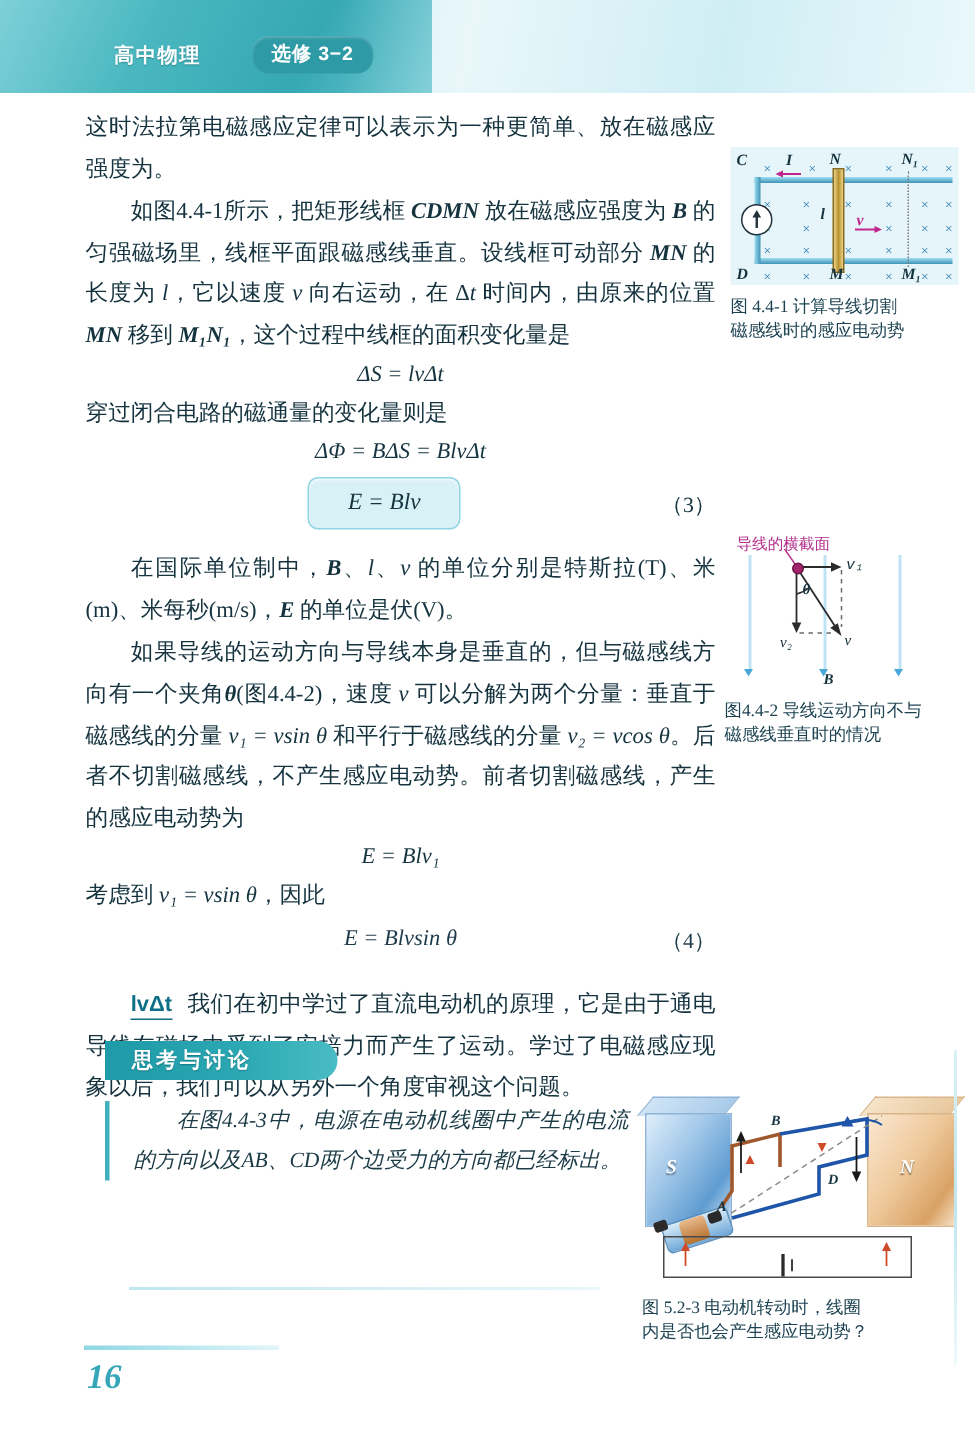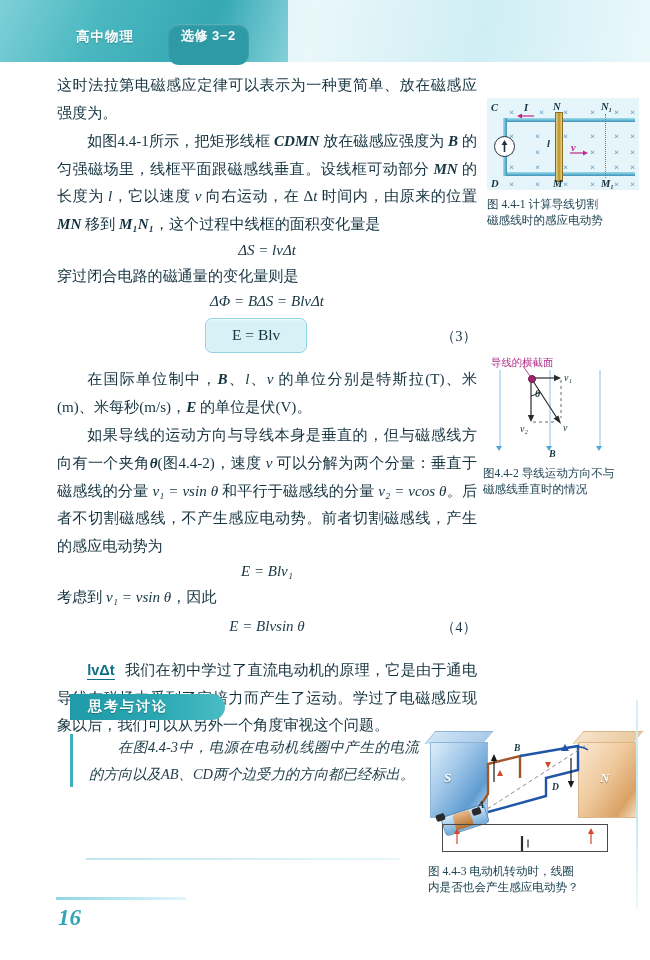--- a/index.html
+++ b/index.html
@@ -27,21 +27,21 @@
     background:linear-gradient(90deg,rgba(53,168,180,0) 0%,rgba(255,255,255,.15) 100%);
   }
   .hdr-title{
     position:absolute;left:76px;top:28px;
     font-family:"Liberation Sans","DejaVu Sans",sans-serif;
     font-size:13.5px;font-weight:bold;color:#ffffff;letter-spacing:1px;
     text-shadow:0 1px 1px rgba(0,60,70,.35);
   }
   .hdr-badge{
     position:absolute;left:168px;top:24px;
-    padding:3px 13px 20px 13px;border-radius:11px;
+    padding:3px 13px 4px 13px;border-radius:11px;
     background:#2e9aa6;
     font-family:"Liberation Sans","DejaVu Sans",sans-serif;
     font-size:13px;font-weight:bold;color:#ffffff;letter-spacing:.5px;
     box-shadow:inset 0 1px 2px rgba(255,255,255,.28);
   }
 
   
   .col{
     position:absolute;left:57px;top:72px;width:420px;
   }
@@ -63,21 +63,21 @@
   }
   .frac{display:inline-block;vertical-align:middle;text-align:center;font-size:.82em;line-height:1.12;}
   .frac .num{display:block;border-bottom:1px solid #15333f;padding:0 3px 1px 3px;}
   .frac .den{display:block;padding:1px 3px 0 3px;}
 
   .eqrow{position:relative;margin:8px 0 10px 0;height:38px;}
   .eqbox{
     position:absolute;left:148px;top:0;
     background:#d8f1f7;border:1px solid #8fd5e3;border-radius:7px;
     padding:7px 26px 8px 26px;
-    font-size:15.5px;color:#15333f;
+    font-size:15.5px;font-style:italic;color:#15333f;
     box-shadow:inset 0 1px 2px rgba(255,255,255,.8);
   }
   .eqnum{position:absolute;right:0;top:9px;font-size:14.5px;color:#15333f;font-style:normal;}
 
   .eqline{position:relative;margin:6px 0 4px 0;}
   .eqline .c{text-align:center;font-size:15px;font-style:italic;}
   .eqline .n{position:absolute;right:0;top:0;font-size:14.5px;font-style:normal;}
 
   .runhead{
     font-weight:bold;color:#0e6f86;
@@ -331,21 +331,21 @@
 
         <line x1="78" y1="28" x2="78" y2="66" stroke="#6b6b6b" stroke-width="1" stroke-dasharray="3,3"></line>
         <line x1="50" y1="70" x2="74" y2="70" stroke="#6b6b6b" stroke-width="1" stroke-dasharray="3,3"></line>
 
         <path d="M48,44 A18,18 0 0 0 56,40" fill="none" stroke="#2b2b2b" stroke-width="1"></path>
 
         <line x1="40" y1="14" x2="47" y2="24" stroke="#b3308c" stroke-width="0.9"></line>
       </svg>
       <div class="f2-pt" style="left:45px;top:23px;"></div>
 
-      <span class="f2-lbl" style="left:81px;top:20px;">v₁</span>
+      <span class="f2-lbl" style="left:81px;top:20px;font-family:Liberation Mono, monospace;">v₁</span>
       <span class="f2-lbl" style="left:37px;top:71px;">v₂</span>
       <span class="f2-lbl" style="left:80px;top:70px;">v</span>
       <span class="f2-lbl" style="left:52px;top:36px;font-weight:bold;">θ</span>
       <span class="f2-lbl" style="left:66px;top:96px;font-weight:bold;">B</span>
     </div>
     <div class="figcap" style="margin-top:6px;">
       <div>图4.4-2  导线运动方向不与</div>
       <div>磁感线垂直时的情况</div>
     </div>
   </div>
@@ -399,21 +399,21 @@
       <svg style="position:absolute;left:158px;top:90px;" width="10" height="18">
         <line x1="5" y1="16" x2="5" y2="4" stroke="#cf4a28" stroke-width="1.2"></line>
         <polygon points="5,0 2,6 8,6" fill="#cf4a28"></polygon>
       </svg>
 
       <span class="f3-lbl" style="left:86px;top:5px;">B</span>
       <span class="f3-lbl" style="left:50px;top:62px;">A</span>
       <span class="f3-lbl" style="left:124px;top:44px;">D</span>
     </div>
     <div class="figcap" style="margin-top:6px;text-align:left;">
-      <div>图 4.4-3  电动机转动时，线圈</div>
+      <div>图 5.2-3  电动机转动时，线圈</div>
       <div>内是否也会产生感应电动势？</div>
     </div>
   </div>
 
   <div class="rightrule"></div>
 
   <div class="footrule"></div>
   <div class="pageno">16</div>
 
 </div>

